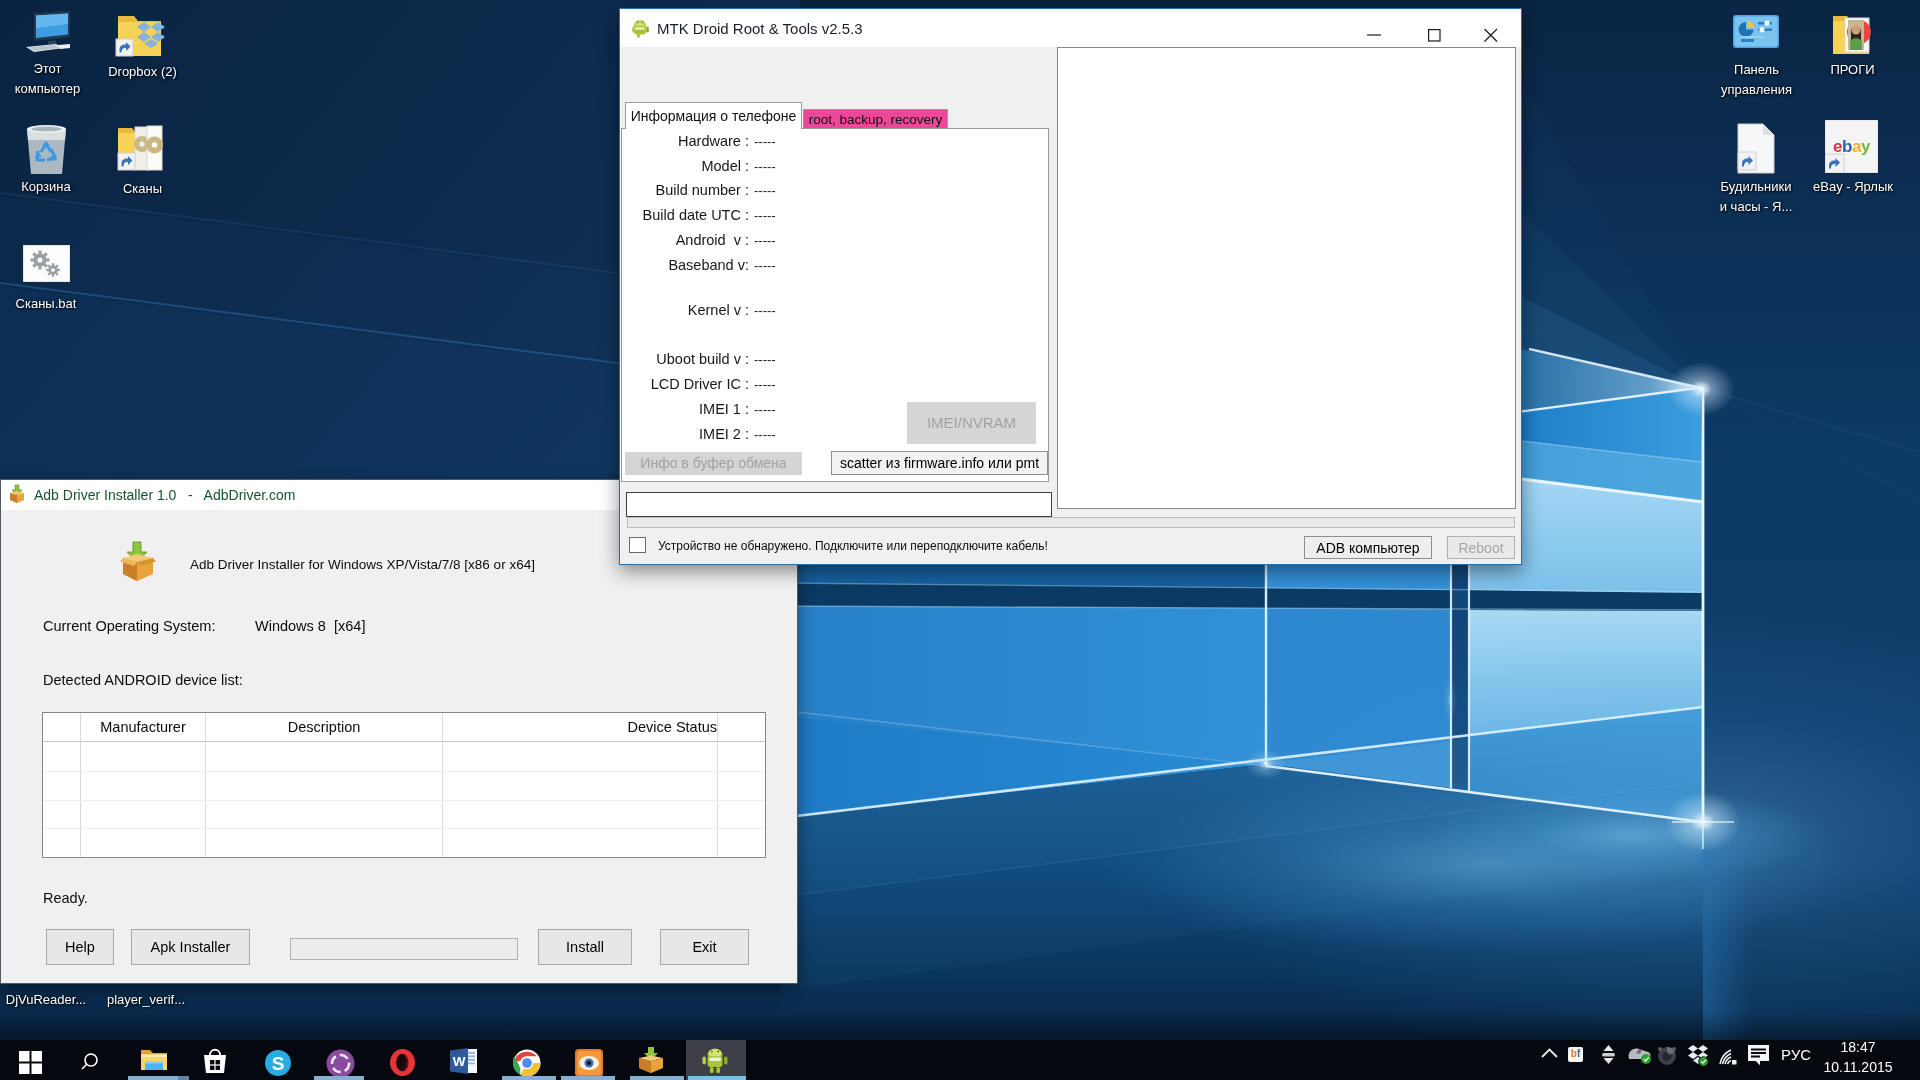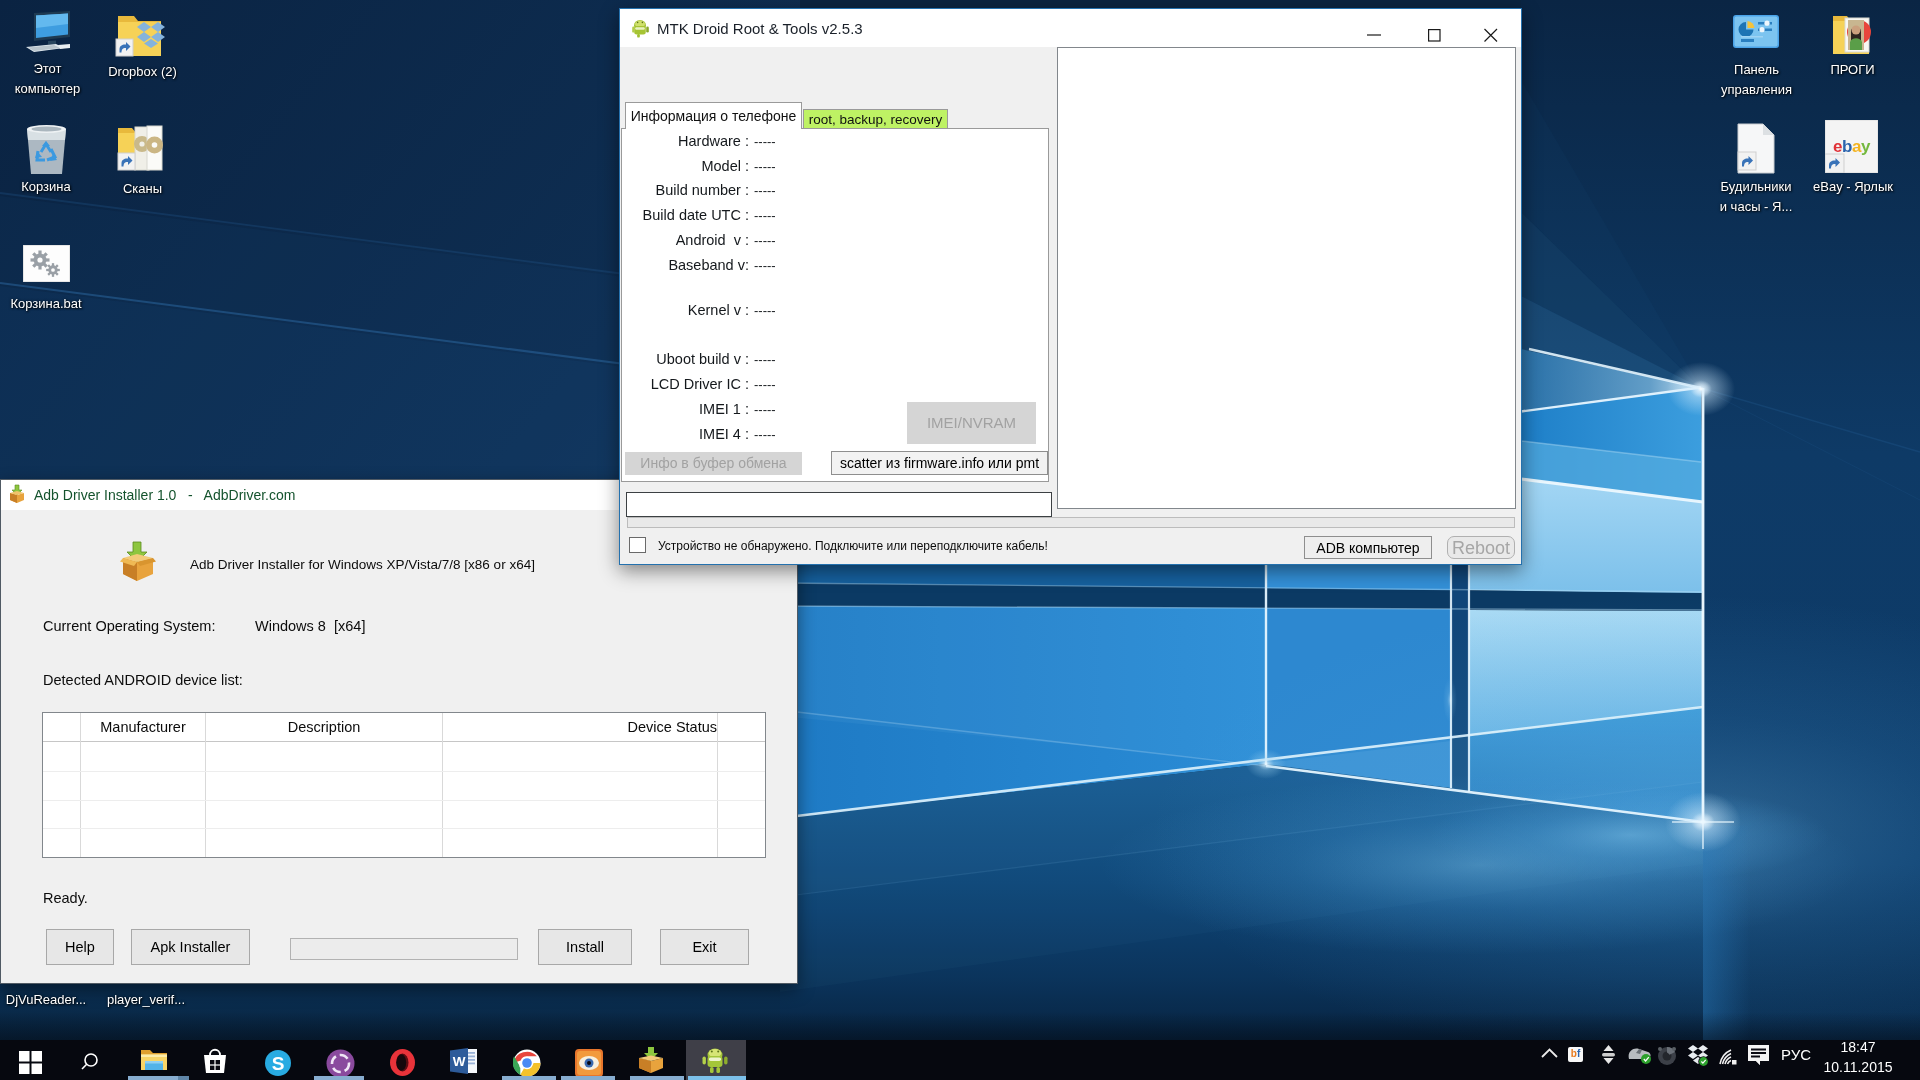--- a/index.html
+++ b/index.html
@@ -266,21 +266,21 @@
               <rect x="5.5" y="-1.6" width="4" height="3.2"></rect>
           <rect x="-1.6" y="-9.5" width="3.2" height="4" transform="rotate(45)"></rect>
               <rect x="-1.6" y="5.5" width="3.2" height="4" transform="rotate(45)"></rect>
           <rect x="-9.5" y="-1.6" width="4" height="3.2" transform="rotate(45)"></rect>
               <rect x="5.5" y="-1.6" width="4" height="3.2" transform="rotate(45)"></rect>
             </g>
           <circle r="2.6" fill="#fdfdfd"></circle>
         </g>
       </g>
     </svg>
-    <div class="iconlab" style="left:0px;top:294px;width:92px;">Корзина.bat</div>
+    <div class="iconlab" style="left:0px;top:294px;width:92px;">Сканы.bat</div>
 
     <svg class="abs" style="left:1733px;top:15px" width="46" height="33" viewBox="0 0 46 33">
       <rect x="0" y="0" width="46" height="33" rx="3" fill="#4aa3e8"></rect>
       <rect x="1.5" y="1.5" width="43" height="30" rx="2" fill="#7cc4f0"></rect>
       <path d="M13,7 a7.5,7.5 0 1,0 7.5,7.5 L13,14.5 Z" fill="#1d74b4"></path>
       <path d="M14.5,6 a7.5,7.5 0 0,1 7,7 L14.5,13 Z" fill="#f4c33c"></path>
       <rect x="25" y="7" width="14" height="2.5" fill="#2a7fc0"></rect>
         <circle cx="34" cy="8.2" r="2.6" fill="#eef6fc"></circle>
       <rect x="25" y="13.5" width="14" height="2.5" fill="#2a7fc0"></rect>
         <circle cx="29" cy="14.7" r="2.6" fill="#eef6fc"></circle>
@@ -383,21 +383,21 @@
     <svg class="abs" style="left:747px;top:0" width="14" height="38">
         <line x1="0" y1="26" x2="14" y2="26" stroke="#1a1a1a" stroke-width="1.2"></line>
       </svg>
     <svg class="abs" style="left:808px;top:0" width="13" height="38">
         <rect x="0.6" y="20.6" width="11.4" height="11.4" fill="none" stroke="#1a1a1a" stroke-width="1.2"></rect>
       </svg>
     <svg class="abs" style="left:864px;top:0" width="14" height="38">
         <path d="M0.5,20 L13,32.5 M13,20 L0.5,32.5" stroke="#1a1a1a" stroke-width="1.2"></path>
       </svg>
 
-    <div class="abs" style="left:183px;top:100px;width:145px;height:19px;background:#bef264;border:1px solid #9a9a9a;border-bottom:none;font-size:13.5px;color:#101010;text-align:center;line-height:19px;">root, backup, recovery</div>
+    <div class="abs" style="left:183px;top:100px;width:145px;height:19px;background:#ec4899;border:1px solid #9a9a9a;border-bottom:none;font-size:13.5px;color:#101010;text-align:center;line-height:19px;">root, backup, recovery</div>
 
     <div class="abs" style="left:1px;top:119px;width:428px;height:354px;background:#fff;border:1px solid #9a9a9a;"></div>
     <div class="abs" style="left:5px;top:93px;width:177px;height:27px;background:#fff;border:1px solid #9a9a9a;border-bottom:none;font-size:14px;color:#101010;text-align:center;line-height:26px;">Информация о телефоне</div>
 
     <div class="abs" id="mtkfields" style="left:0;top:0;width:430px;height:480px;font-size:14.5px;color:#14181c;padding-left:21px;">
       <div class="abs" style="left:0;top:124px;width:129px;text-align:right;">Hardware :</div>
         <div class="abs" style="left:134px;top:125px;font-size:13px;">-----</div>
       <div class="abs" style="left:0;top:149px;width:129px;text-align:right;">Model :</div>
         <div class="abs" style="left:134px;top:150px;font-size:13px;">-----</div>
       <div class="abs" style="left:0;top:173px;width:129px;text-align:right;">Build number :</div>
@@ -409,38 +409,38 @@
       <div class="abs" style="left:0;top:248px;width:129px;text-align:right;">Baseband v:</div>
         <div class="abs" style="left:134px;top:249px;font-size:13px;">-----</div>
       <div class="abs" style="left:0;top:293px;width:129px;text-align:right;">Kernel v :</div>
         <div class="abs" style="left:134px;top:294px;font-size:13px;">-----</div>
       <div class="abs" style="left:0;top:342px;width:129px;text-align:right;">Uboot build v :</div>
         <div class="abs" style="left:134px;top:343px;font-size:13px;">-----</div>
       <div class="abs" style="left:0;top:367px;width:129px;text-align:right;">LCD Driver IC :</div>
         <div class="abs" style="left:134px;top:368px;font-size:13px;">-----</div>
       <div class="abs" style="left:0;top:392px;width:129px;text-align:right;">IMEI 1 :</div>
         <div class="abs" style="left:134px;top:393px;font-size:13px;">-----</div>
-      <div class="abs" style="left:0;top:417px;width:129px;text-align:right;">IMEI 4 :</div>
+      <div class="abs" style="left:0;top:417px;width:129px;text-align:right;">IMEI 2 :</div>
         <div class="abs" style="left:134px;top:418px;font-size:13px;">-----</div>
     </div>
 
     <div class="btn-dis" style="left:287px;top:393px;width:129px;height:42px;font-size:15px;line-height:42px;color:#a2a2a2;">IMEI/NVRAM</div>
     <div class="btn-dis" style="left:5px;top:443px;width:177px;height:23px;font-size:14px;line-height:22px;color:#a2a2a2;">Инфо в буфер обмена</div>
     <div class="btn" style="left:211px;top:442px;width:217px;height:24px;font-size:14px;line-height:23px;background:#f2f2f2;border-color:#8e8e8e;">scatter из firmware.info или pmt</div>
 
     <div class="abs" style="left:437px;top:38px;width:459px;height:462px;background:#fff;border:1px solid #82878c;"></div>
 
     <div class="abs" style="left:6px;top:483px;width:426px;height:25px;background:#fff;border:1px solid #3c4043;"></div>
 
     <div class="abs" style="left:7px;top:508px;width:888px;height:11px;background:#e9e9e9;border:1px solid #bcbcbc;"></div>
 
     <div class="abs" style="left:9px;top:528px;width:17px;height:16px;background:#fff;border:1px solid #6a6a6a;"></div>
     <div class="abs" style="left:38px;top:530px;font-size:12px;color:#0c0c0c;">Устройство не обнаружено. Подключите или переподключите кабель!</div>
     <div class="btn" style="left:684px;top:527px;width:128px;height:23px;font-size:14px;line-height:22px;background:#eee;border-color:#8e8e8e;">ADB компьютер</div>
-    <div class="btn" style="left:827px;top:527px;width:68px;height:23px;font-size:18px;line-height:22px;background:#e9e9e9;border-color:#b0b0b0;color:#a6a6a6;border-radius:7px;">Reboot</div>
+    <div class="btn" style="left:827px;top:527px;width:68px;height:23px;font-size:14px;line-height:22px;background:#e9e9e9;border-color:#b0b0b0;color:#a6a6a6;">Reboot</div>
   </div>
 
   <div id="botlabels" class="abs" style="left:0;top:990px;width:300px;height:20px;">
     <div class="iconlab" style="left:-4px;top:0;width:100px;">DjVuReader...</div>
     <div class="iconlab" style="left:96px;top:0;width:100px;">player_verif...</div>
   </div>
   <div id="taskbar">
 
     <svg class="abs" style="left:19px;top:11px" width="23" height="23" viewBox="0 0 23 23">
       <rect x="0" y="0" width="10.5" height="10.5" fill="#fff"></rect>

